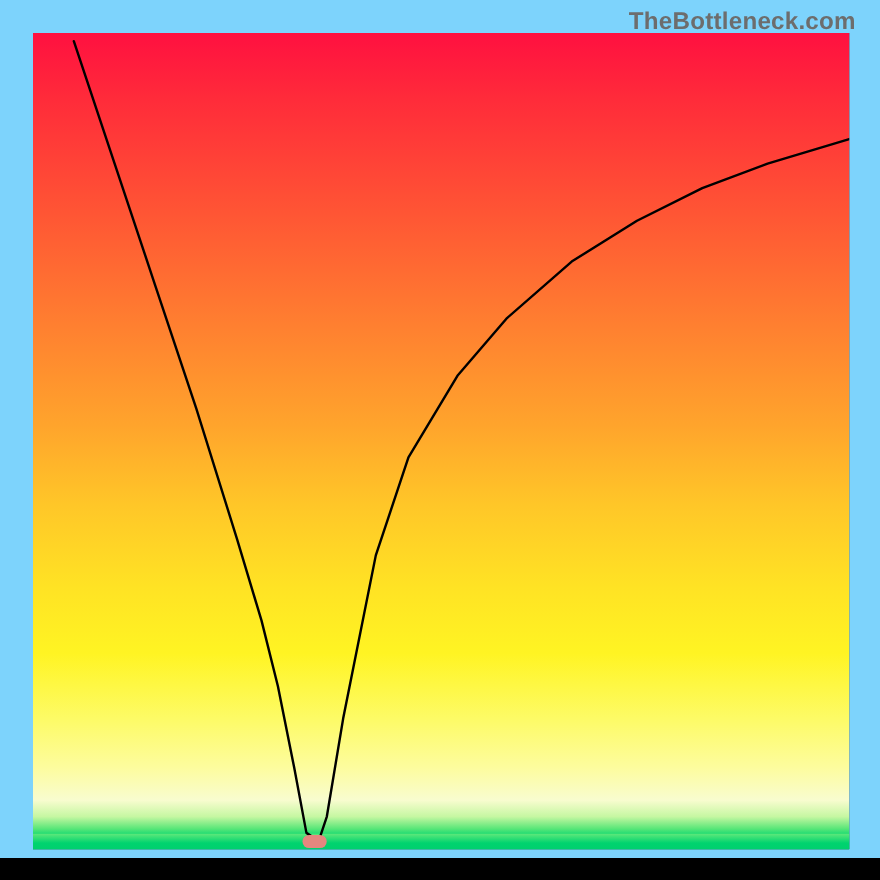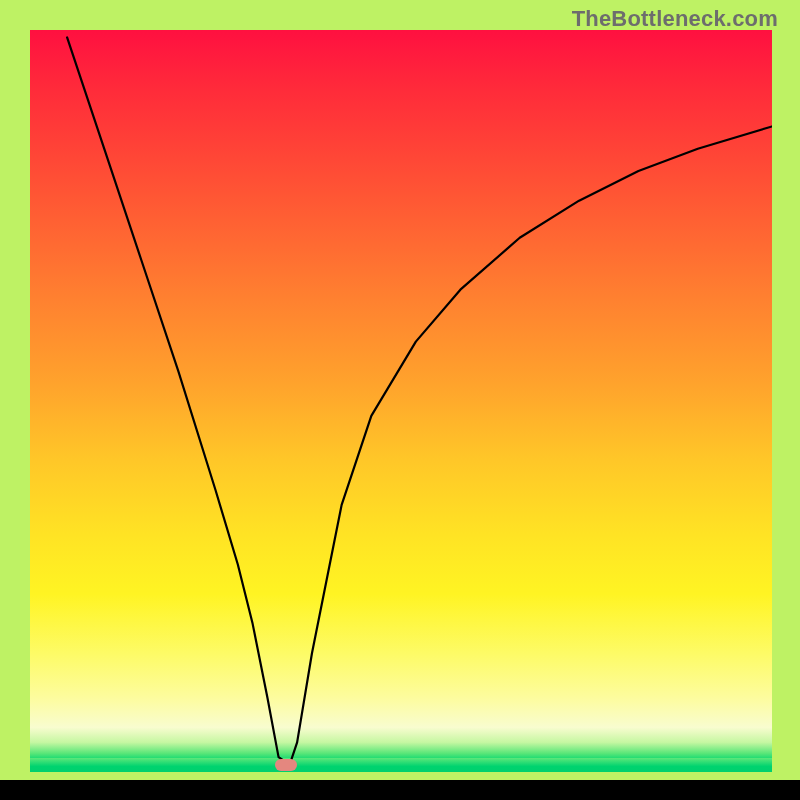--- a/index.html
+++ b/index.html
@@ -1,17 +1,17 @@
 <!DOCTYPE html>
 <html><head>
 <meta charset="utf-8">
 <style>
   * { margin: 0; padding: 0; box-sizing: border-box; }
   html, body { width: 800px; height: 800px; overflow: hidden; background: #000; }
-  .wrap { position: relative; width: 800px; height: 780px; background: #bef264; }
+  .wrap { position: relative; width: 800px; height: 780px; background: #7dd3fc; }
   .plot-frame {
     position: absolute;
     left: 30px;
     top: 30px;
     width: 742px;
     height: 742px;
     background: #000;
   }
   .gradient-area {
     position: absolute;

